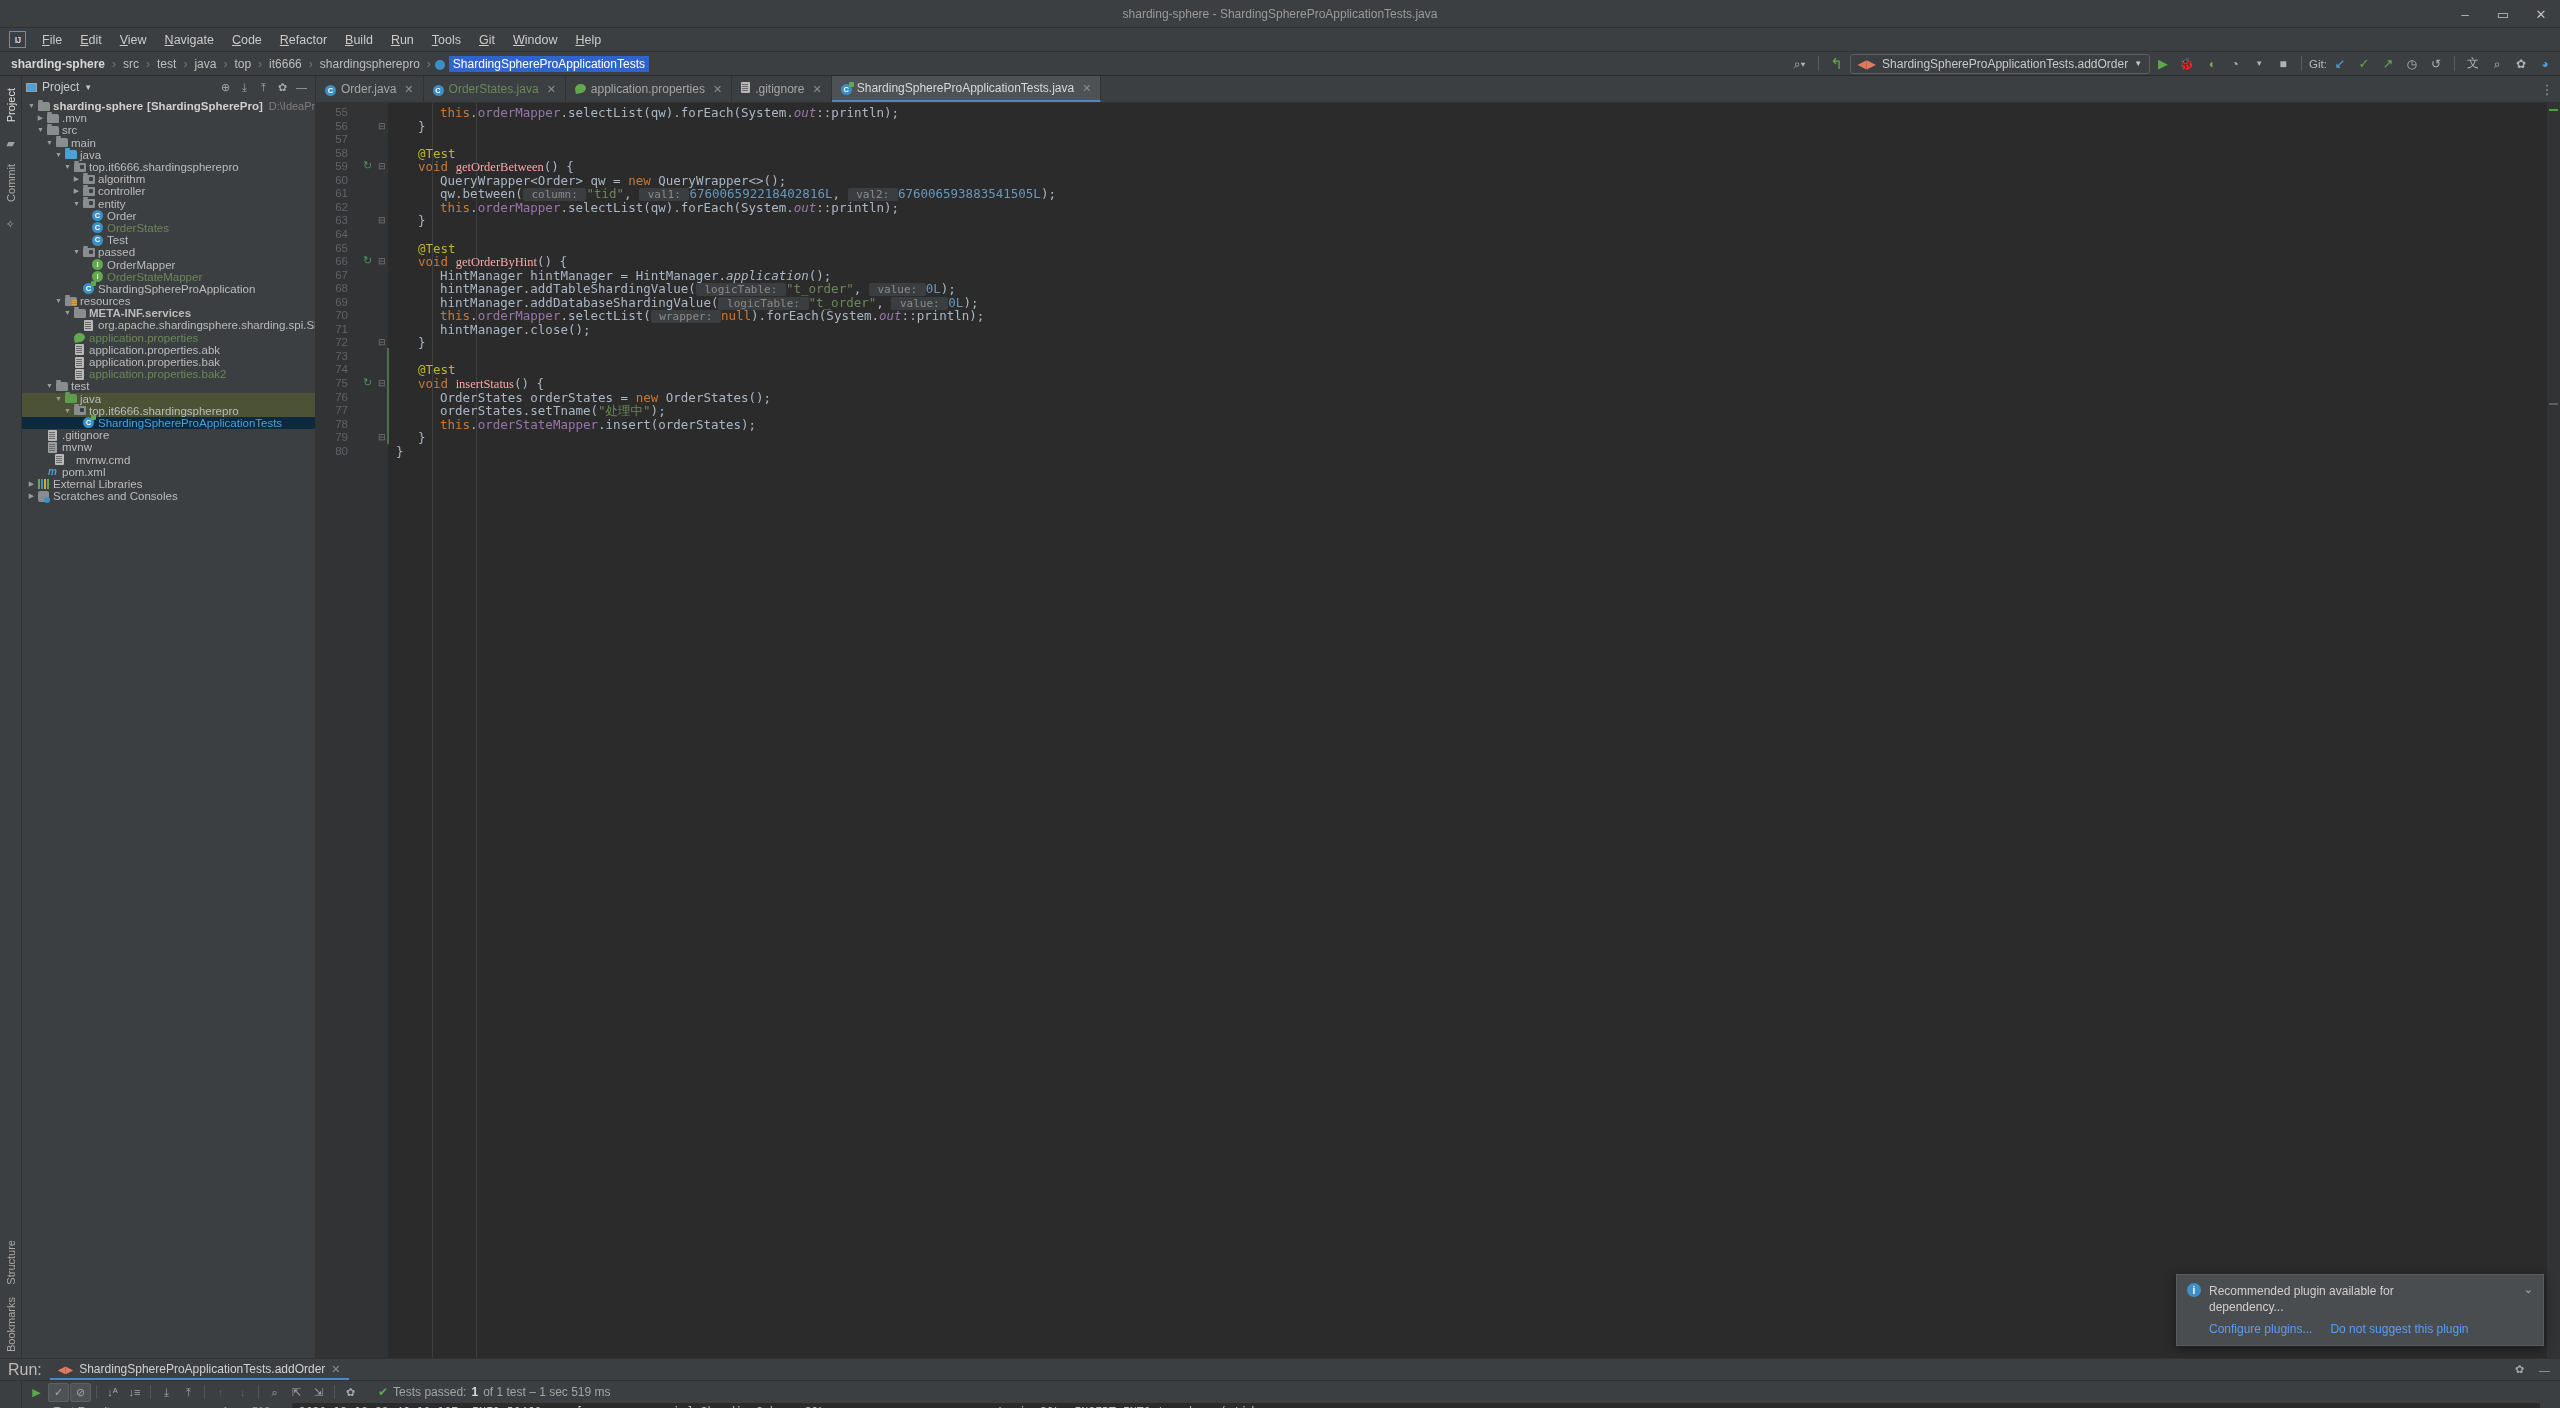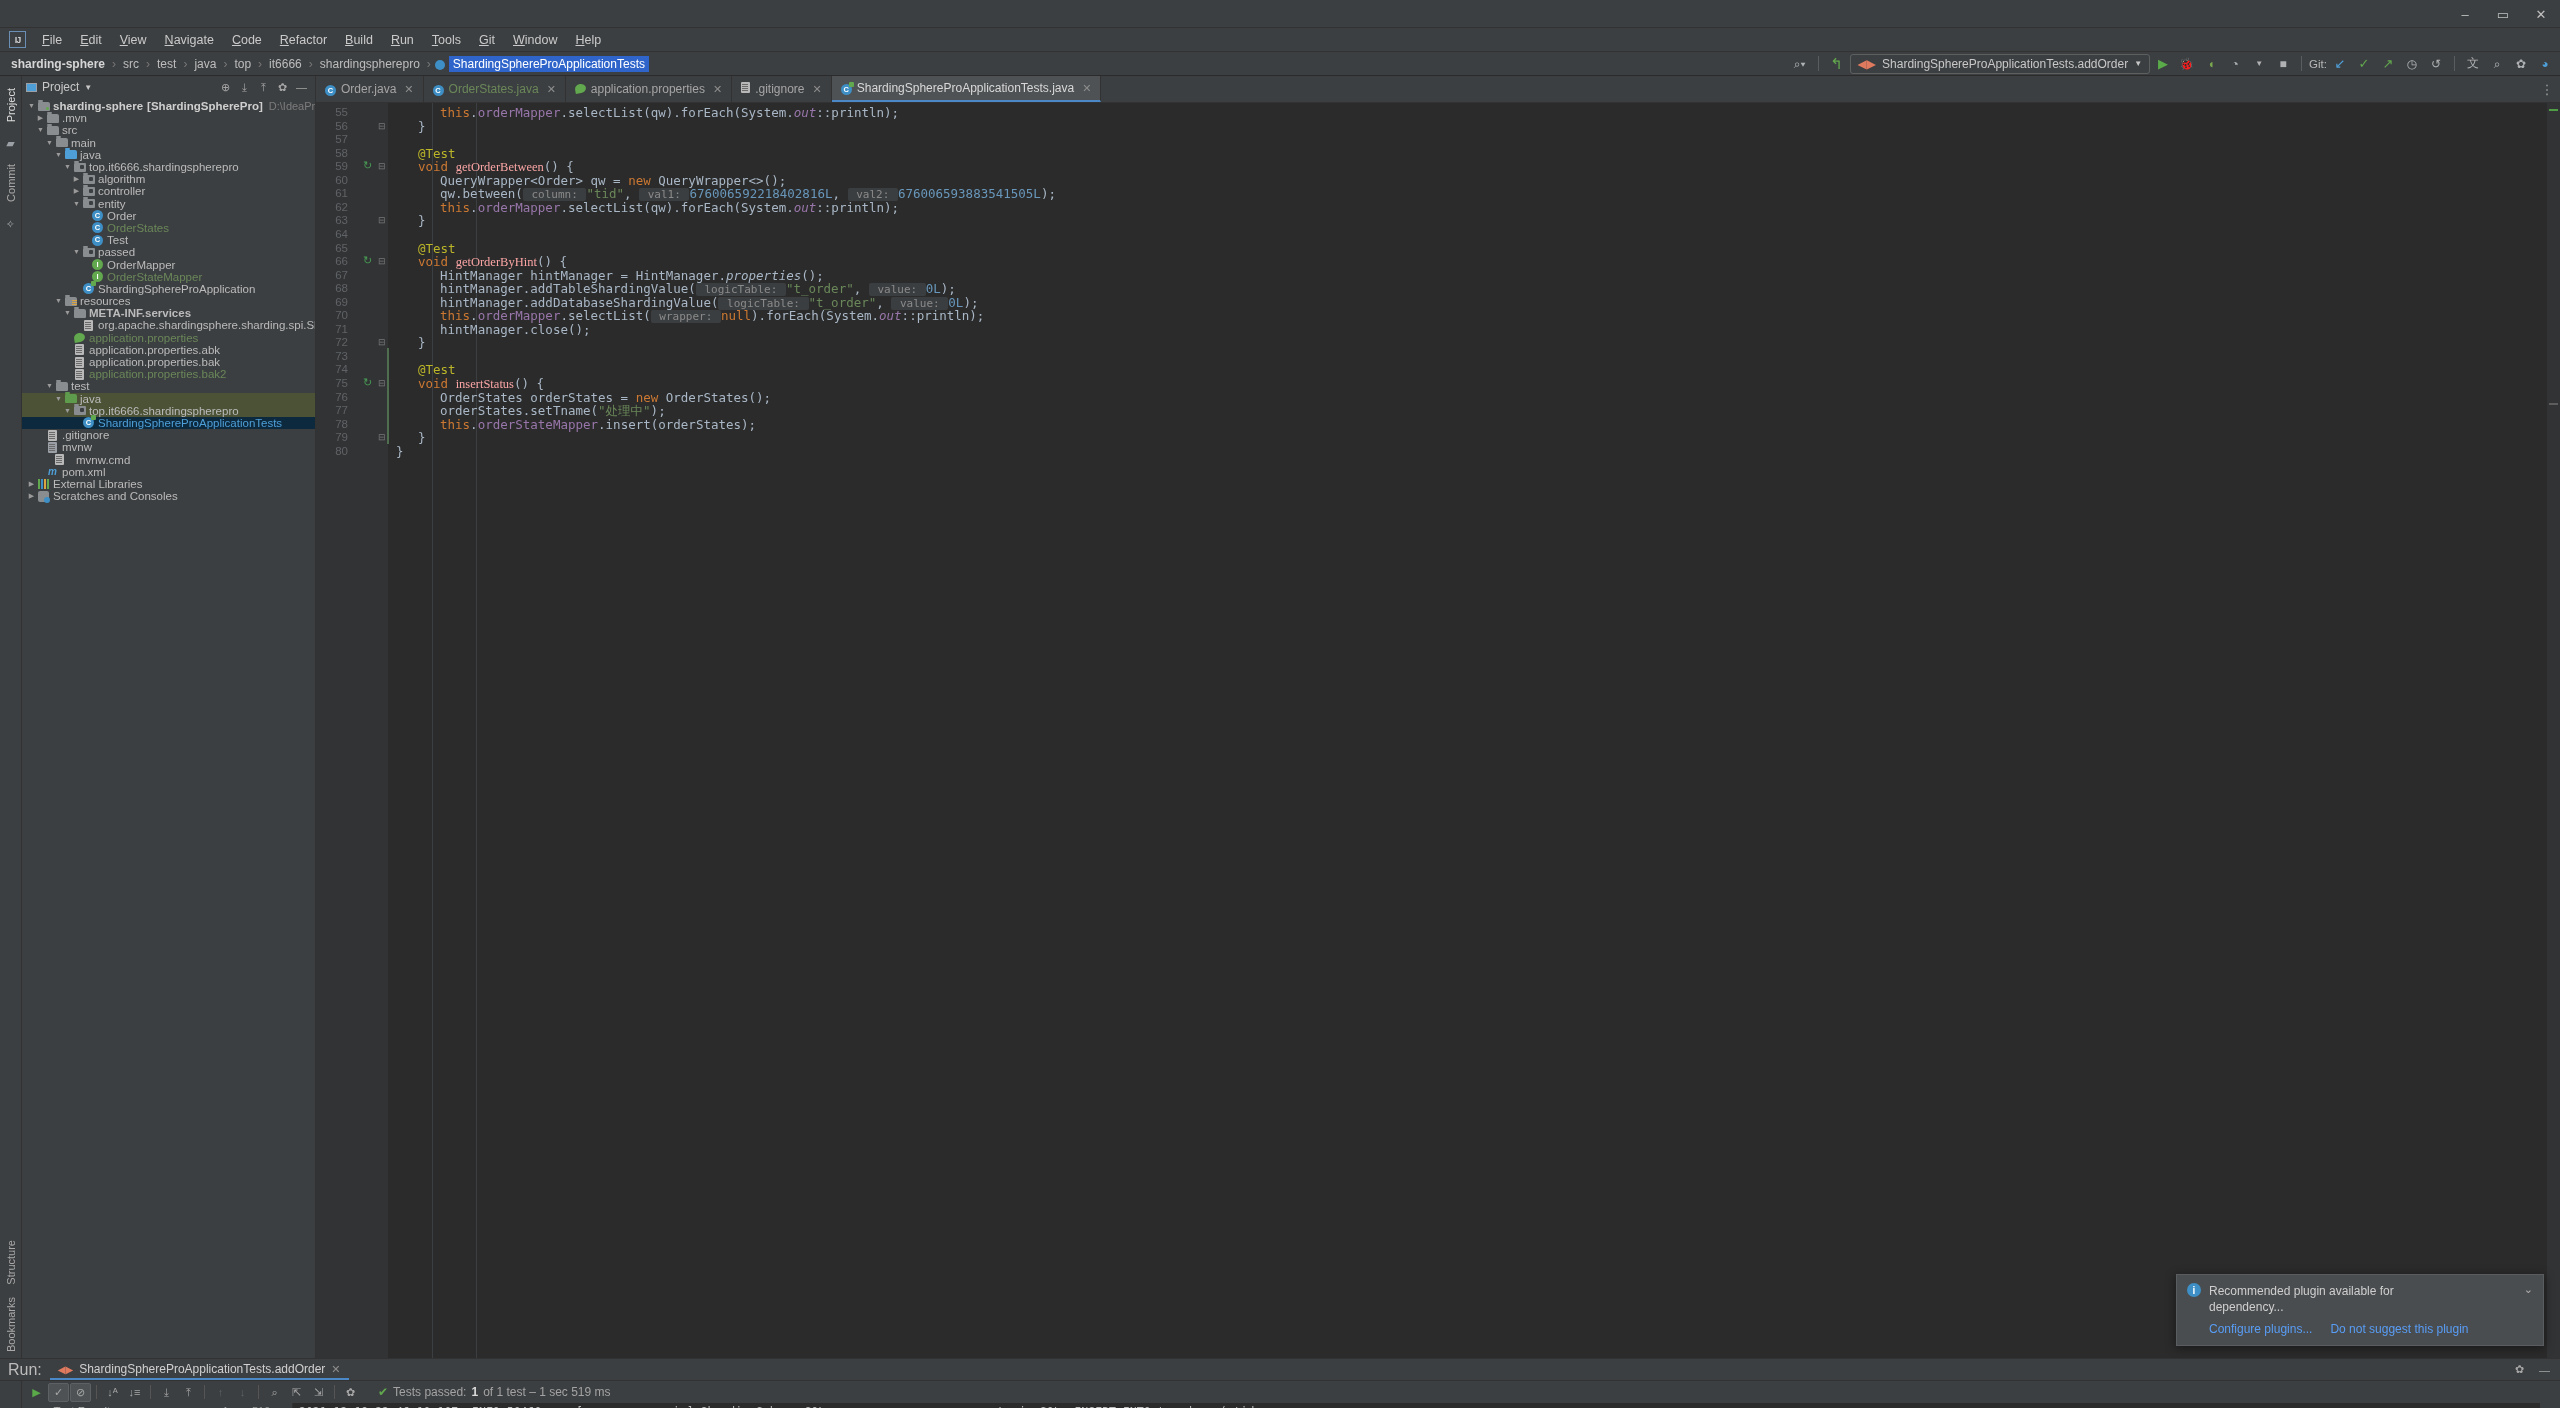--- a/index.html
+++ b/index.html
@@ -197,20 +197,21 @@
             font-size:10px;font-weight:bold;display:flex;align-items:center;justify-content:center;flex:0 0 14px;}
   .ntext{ font-size:12px;color:#cfcfcf;line-height:16px;flex:1;}
   .nchev{ color:#b0b0b0;font-size:11px;}
   .nlinks{ margin-top:7px;margin-left:22px;display:flex;gap:18px;}
   .nlink{ font-size:12px;color:#589df6;cursor:pointer;}
 </style>
 </head>
 <body>
 
 <div id="titlebar">
+  <div class="title">sharding-sphere - ShardingSphereProApplicationTests.java</div>
   <div class="win-btns">
     <div class="win-btn">–</div>
     <div class="win-btn">▭</div>
     <div class="win-btn close">✕</div>
   </div>
 </div>
 
 <div id="menubar">
   <div class="ij-logo">IJ</div>
   <div id="menu-items" style="display:flex">
@@ -626,21 +627,21 @@
             <div class="cline mono" style="top: 30.1px; left: 8px;"></div>
             <div class="cline mono" style="top: 43.65px; left: 30px;"><span class="an">@Test</span></div>
             <div class="cline mono" style="top: 57.2px; left: 30px;"><span class="k">void </span><span class="f">getOrderBetween</span><span class="st">() {</span></div>
             <div class="cline mono" style="top: 70.75px; left: 52px;"><span class="st">QueryWrapper&lt;Order&gt; qw = </span><span class="k">new</span><span class="st"> QueryWrapper&lt;&gt;();</span></div>
             <div class="cline mono" style="top: 84.3px; left: 52px;"><span class="st">qw.between(</span><span class="pi"> column: </span><span class="s">"tid"</span><span class="st">, </span><span class="pi"> val1: </span><span class="n">676006592218402816L</span><span class="st">, </span><span class="pi"> val2: </span><span class="n">676006593883541505L</span><span class="st">);</span></div>
             <div class="cline mono" style="top: 97.85px; left: 52px;"><span class="k">this</span><span class="st">.</span><span class="fld">orderMapper</span><span class="st">.selectList(qw).forEach(System.</span><span class="fld it">out</span><span class="st">::println);</span></div>
             <div class="cline mono" style="top: 111.4px; left: 30px;"><span class="st">}</span></div>
             <div class="cline mono" style="top: 124.95px; left: 8px;"></div>
             <div class="cline mono" style="top: 138.5px; left: 30px;"><span class="an">@Test</span></div>
             <div class="cline mono" style="top: 152.05px; left: 30px;"><span class="k">void </span><span class="f">getOrderByHint</span><span class="st">() {</span></div>
-            <div class="cline mono" style="top: 165.6px; left: 52px;"><span class="st">HintManager hintManager = HintManager.</span><span class="st it">properties</span><span class="st">();</span></div>
+            <div class="cline mono" style="top: 165.6px; left: 52px;"><span class="st">HintManager hintManager = HintManager.</span><span class="st it">application</span><span class="st">();</span></div>
             <div class="cline mono" style="top: 179.15px; left: 52px;"><span class="st">hintManager.addTableShardingValue(</span><span class="pi"> logicTable: </span><span class="s">"t_order"</span><span class="st">, </span><span class="pi"> value: </span><span class="n">0L</span><span class="st">);</span></div>
             <div class="cline mono" style="top: 192.7px; left: 52px;"><span class="st">hintManager.addDatabaseShardingValue(</span><span class="pi"> logicTable: </span><span class="s">"t_order"</span><span class="st">, </span><span class="pi"> value: </span><span class="n">0L</span><span class="st">);</span></div>
             <div class="cline mono" style="top: 206.25px; left: 52px;"><span class="k">this</span><span class="st">.</span><span class="fld">orderMapper</span><span class="st">.selectList(</span><span class="pi"> wrapper: </span><span class="k">null</span><span class="st">).forEach(System.</span><span class="fld it">out</span><span class="st">::println);</span></div>
             <div class="cline mono" style="top: 219.8px; left: 52px;"><span class="st">hintManager.close();</span></div>
             <div class="cline mono" style="top: 233.35px; left: 30px;"><span class="st">}</span></div>
             <div class="cline mono" style="top: 246.9px; left: 8px;"></div>
             <div class="cline mono" style="top: 260.45px; left: 30px;"><span class="an">@Test</span></div>
             <div class="cline mono" style="top: 274px; left: 30px;"><span class="k">void </span><span class="f">insertStatus</span><span class="st">() {</span></div>
             <div class="cline mono" style="top: 287.55px; left: 52px;"><span class="st">OrderStates orderStates = </span><span class="k">new</span><span class="st"> OrderStates();</span></div>
             <div class="cline mono" style="top: 301.1px; left: 52px;"><span class="st">orderStates.setTname(</span><span class="s">"处理中"</span><span class="st">);</span></div>

